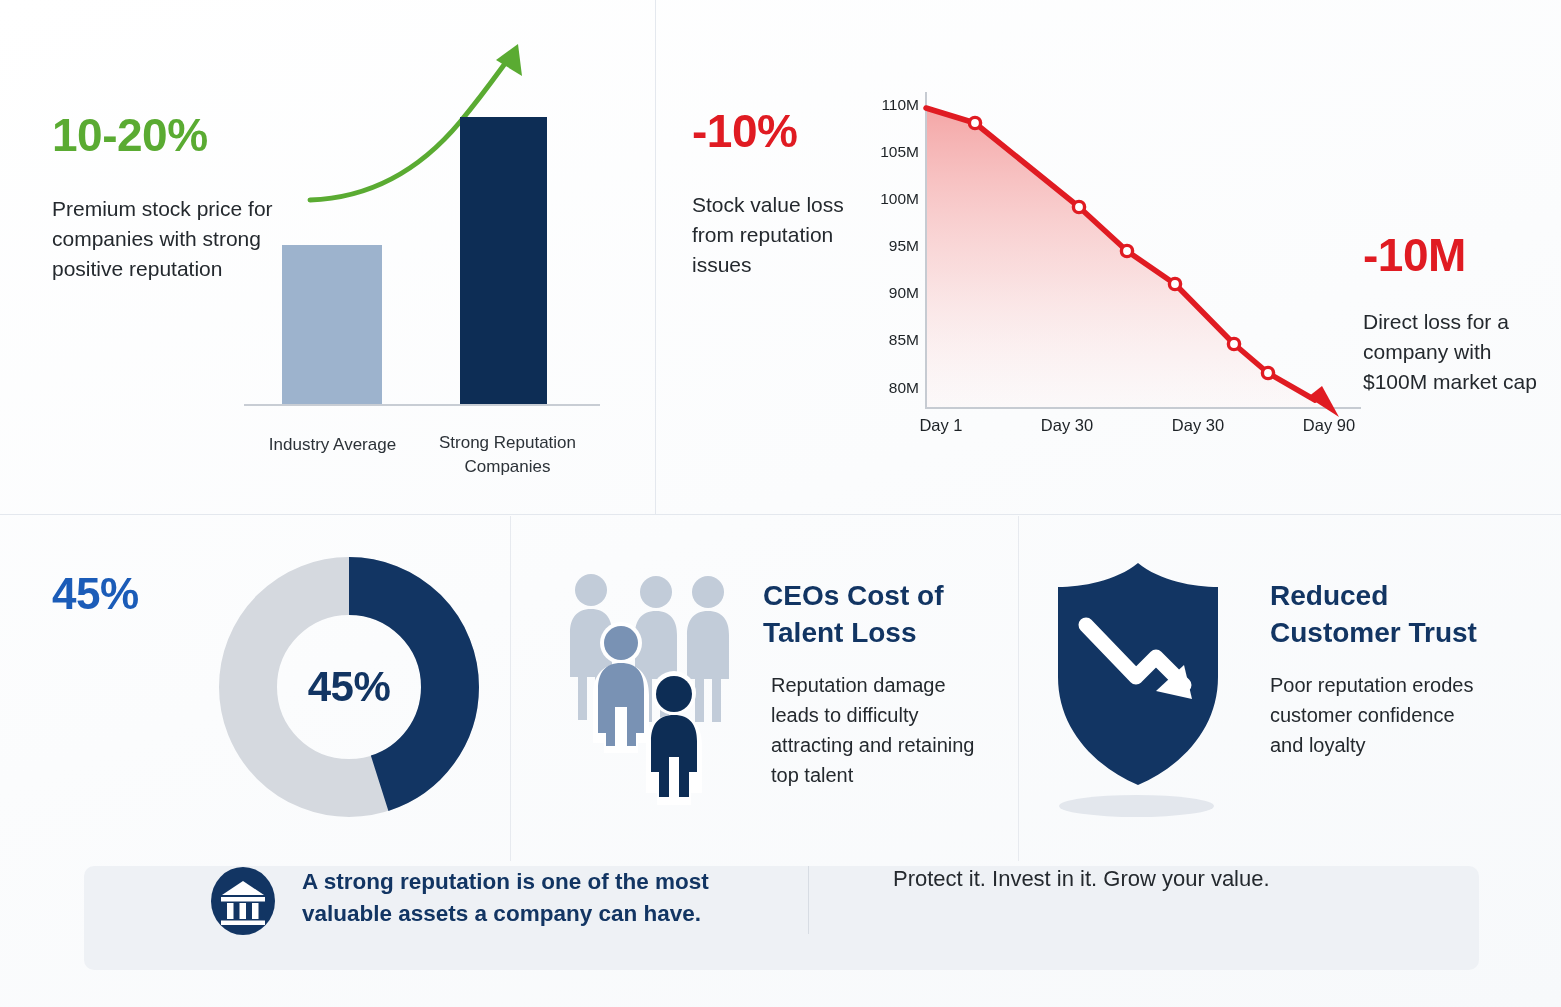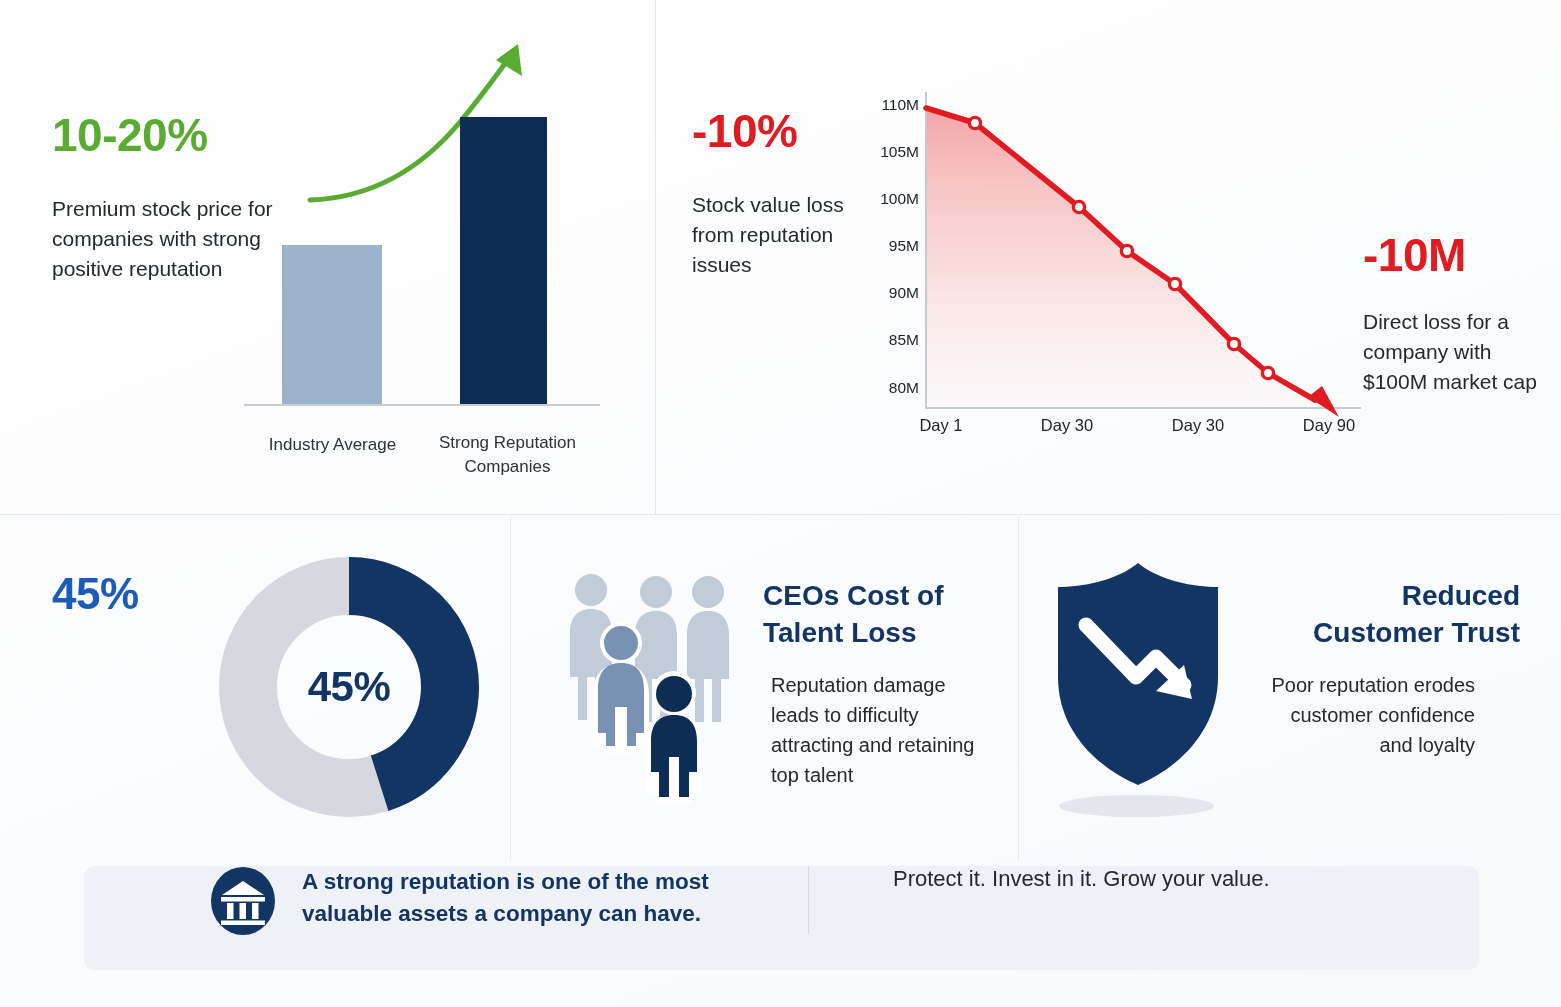--- a/index.html
+++ b/index.html
@@ -131,21 +131,21 @@
 
   
   #panel-people { position: absolute; left: 511px; top: 515px; width: 507px; height: 346px; }
   .people-icon { position: absolute; left: 53px; top: 50px; width: 180px; height: 240px; }
   #people-title { position: absolute; left: 252px; top: 62px; width: 230px;
                   font-size: 28px; font-weight: 700; color: #123563; line-height: 1.33; }
   #people-desc  { position: absolute; left: 260px; top: 155px; width: 215px;
                   font-size: 20px; line-height: 1.5; color: #24292e; }
 
   
-  #panel-shield { position: absolute; left: 1019px; top: 515px; width: 542px; height: 346px; text-align: right; }
+  #panel-shield { position: absolute; left: 1019px; top: 515px; width: 542px; height: 346px; }
   .shield-icon { position: absolute; left: 33px; top: 44px; width: 172px; height: 230px; }
   .shield-shadow {
     position: absolute; left: 40px; top: 280px; width: 155px; height: 22px;
     border-radius: 50%; background: #e3e7ed;
   }
   #shield-title { position: absolute; left: 251px; top: 62px; width: 250px;
                   font-size: 28px; font-weight: 700; color: #123563; line-height: 1.33; }
   #shield-desc  { position: absolute; left: 251px; top: 155px; width: 205px;
                   font-size: 20px; line-height: 1.5; color: #24292e; }
 

